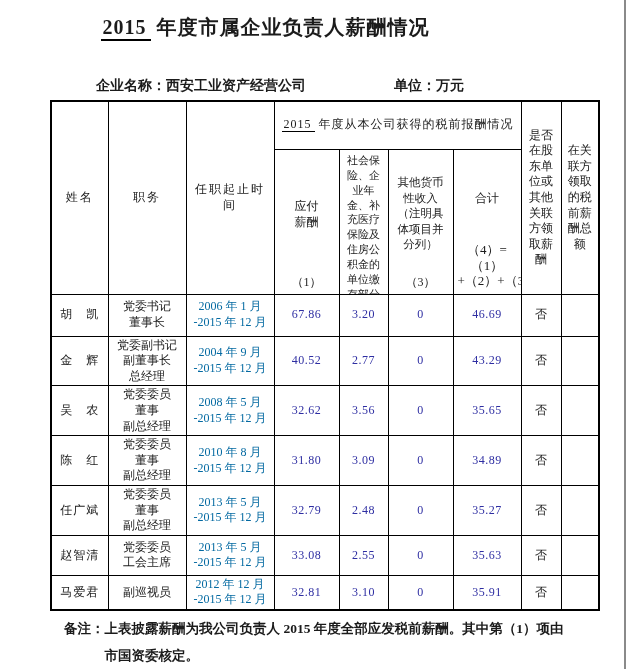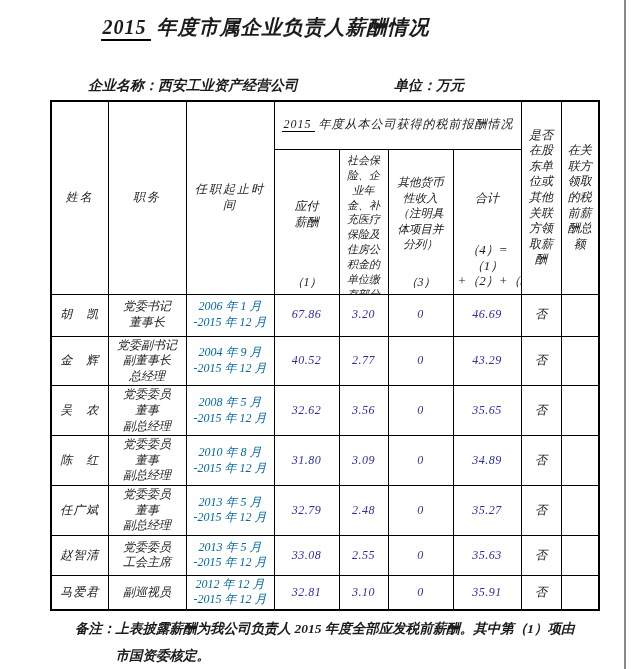--- a/index.html
+++ b/index.html
@@ -1,28 +1,28 @@
 <!DOCTYPE html>
 <html><head>
 <meta charset="utf-8">
 <style>
   * { margin:0; padding:0; box-sizing:border-box; }
   html,body { background:#fff; }
   .page {
     position:relative; width:635px; height:669px; background:#ffffff;
-    font-family:"Liberation Serif","DejaVu Serif",serif; color:#1b1b1b; overflow:hidden;font-style:italic;
+    font-family:"Liberation Serif","DejaVu Serif",serif; color:#1b1b1b; overflow:hidden;
   }
   .page-edge-right { position:absolute; top:0; left:624px; width:2px; height:669px; background:#8a8a8a; }
 
   .doc-title { position:absolute; top:14px; left:0; width:530px; text-align:center;
     font-size:20px; font-weight:bold; letter-spacing:1px; }
   .doc-title .year { border-bottom:2px solid #000; padding:0 4px 1px 2px; }
 
   .meta { position:absolute; top:77px; left:0; width:635px; font-size:14px; font-weight:bold; }
-  .meta .company { position:absolute; left:88px; top:0; }
+  .meta .company { position:absolute; left:96px; top:0; }
   .meta .unit { position:absolute; left:362px; top:0;margin-left:32px; }
 
   table.salary { position:absolute; top:100px; left:50px; width:548px;
     border-collapse:collapse; table-layout:fixed; }
   table.salary td { border:1px solid #000; text-align:center; vertical-align:middle;
     font-size:12px; line-height:1.3; overflow:hidden; padding:1px 2px; }
   table.salary { border:2px solid #000; }
 
   td.h-main { font-size:13px; letter-spacing:2px; }
   td.h-span { font-size:13px; letter-spacing:1px; }
@@ -39,21 +39,21 @@
   td.vert { font-size:12px; line-height:1.35; padding:2px 6px; }
   td.vert2 { font-size:12px; line-height:1.35; padding:2px 5px; }
 
   .pre { white-space:pre-line; }
   td.name-cell { font-size:13px; letter-spacing:1px; }
   td.pos-cell { font-size:12px; }
   td.term-cell { font-size:11.5px; color:#0369a1; }
   td.num-cell { color:#2e2ea2; font-size:13px; letter-spacing:0.5px; }
   td.flag-cell { font-size:12px; }
 
-  .remarks { position:absolute; top:615px; left:75px; width:512px; display:flex;
+  .remarks { position:absolute; top:615px; left:64px; width:512px; display:flex;
     font-size:13.5px; font-weight:bold; line-height:27px; }
   .remarks .label { flex:none; }
   .remarks .text { width:470px; }
 </style>
 </head>
 <body>
 
 <div class="page">
   <div class="page-edge-right"></div>
 

